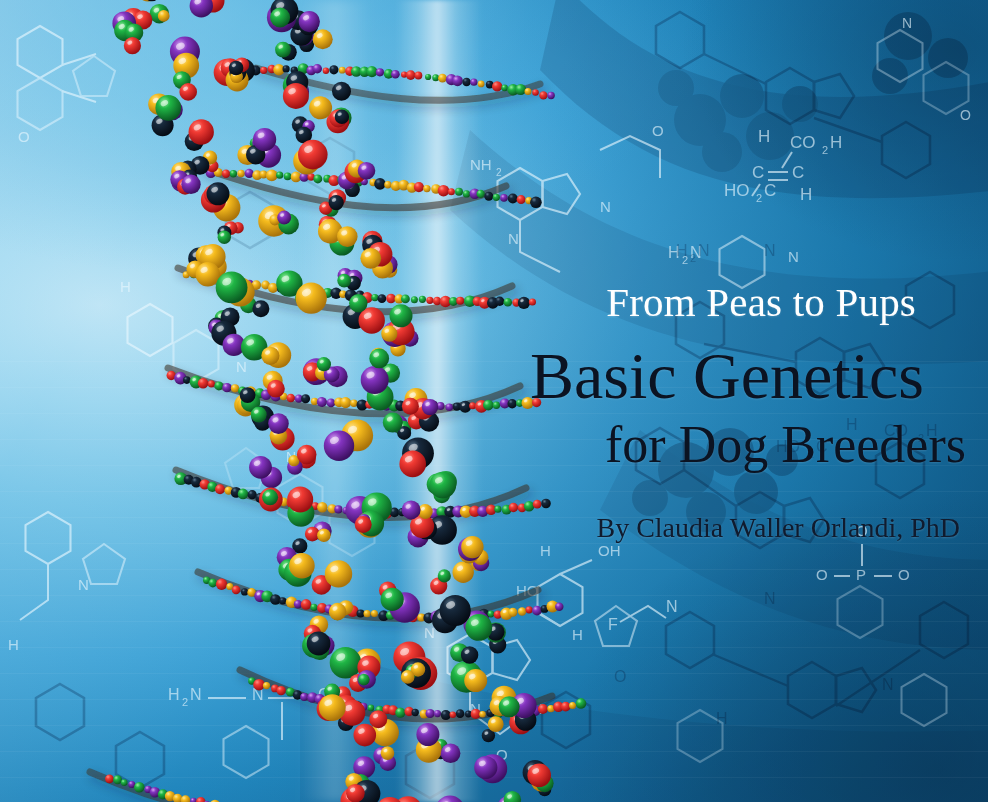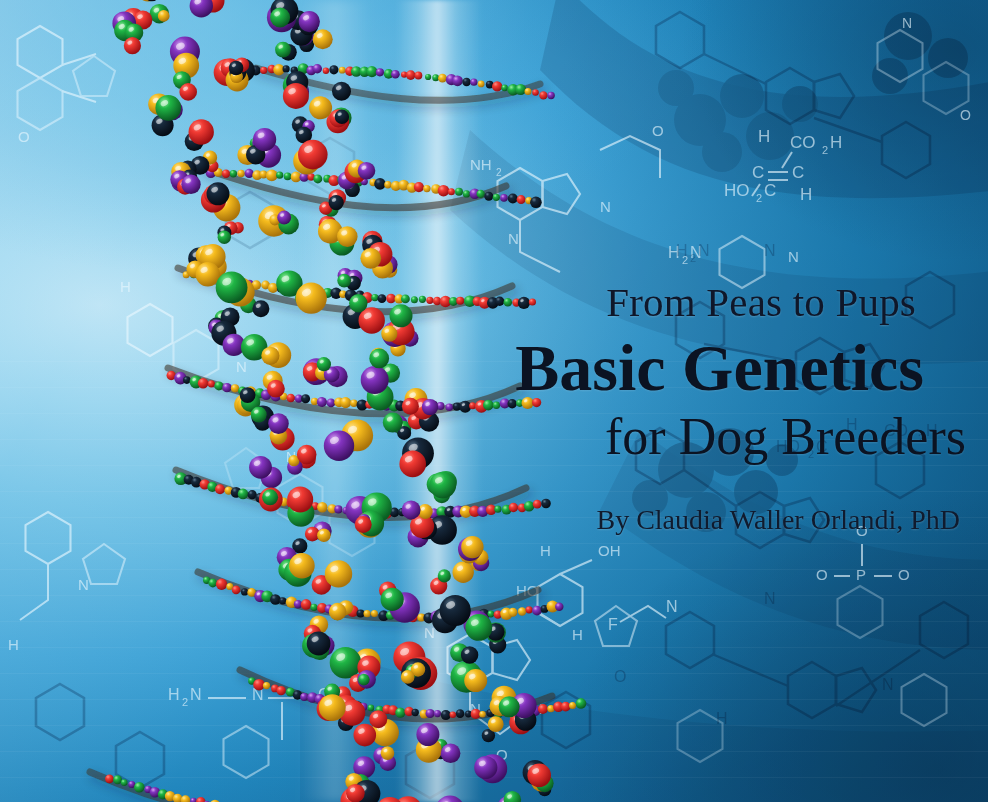--- a/index.html
+++ b/index.html
@@ -73,28 +73,27 @@
   .dna svg{ width:100%; height:100%; display:block; overflow:visible; }
 
   
   .text-block{
     position:absolute; right:18px; top:282px;
     width:560px; text-align:right;
     color:#0c1526;
   }
   .tl-kicker{
     font-size:41px; line-height:1.0; letter-spacing:.2px;
-    padding-right:54px; color:#0f172a;
+    padding-right:54px; color:#ffffff;
     text-shadow:0 1px 2px rgba(255,255,255,.18);
   }
   .tl-main1{
-    font-size:66px; line-height:1.06; margin-top:10px;
+    font-size:66px; line-height:1.06; margin-top:18px;
     padding-right:46px; color:#0b1322;
     text-shadow:0 1px 2px rgba(255,255,255,.12);
-    font-weight:bold;
   }
   .tl-main2{
     font-size:52px; line-height:1.06; margin-top:6px;
     padding-right:4px; color:#0b1322;
     text-shadow:0 1px 2px rgba(255,255,255,.12);
   }
   .tl-author{
     font-size:28px; line-height:1.0; margin-top:42px;
     padding-right:10px; color:#101b2e;
     text-shadow:0 1px 2px rgba(255,255,255,.16);

